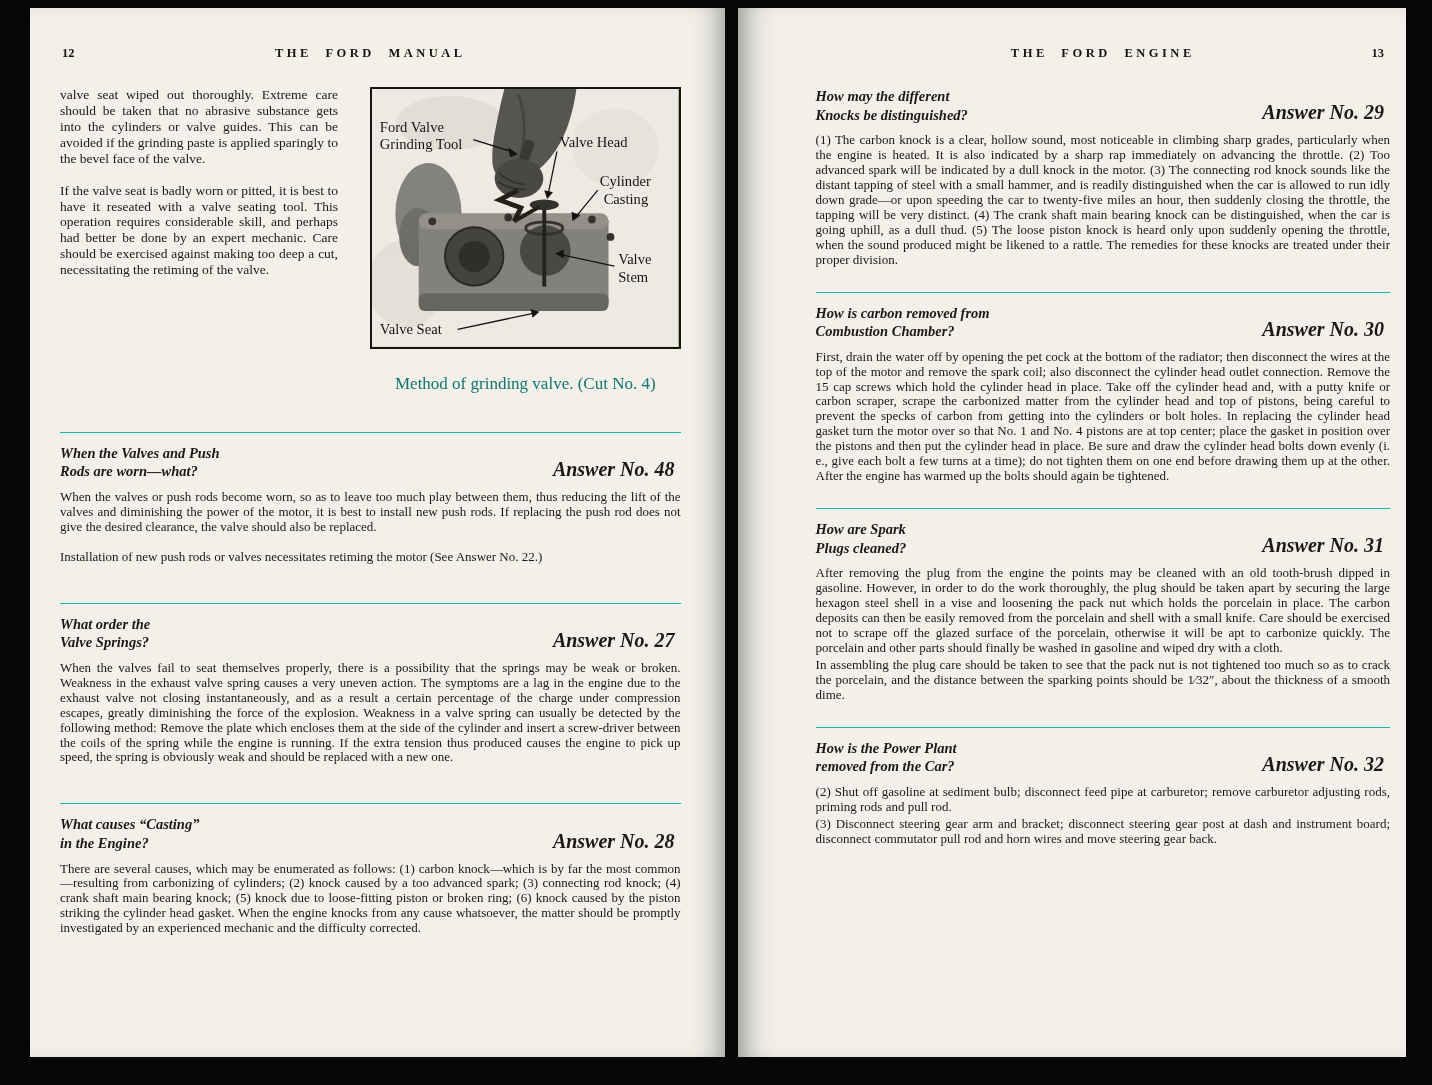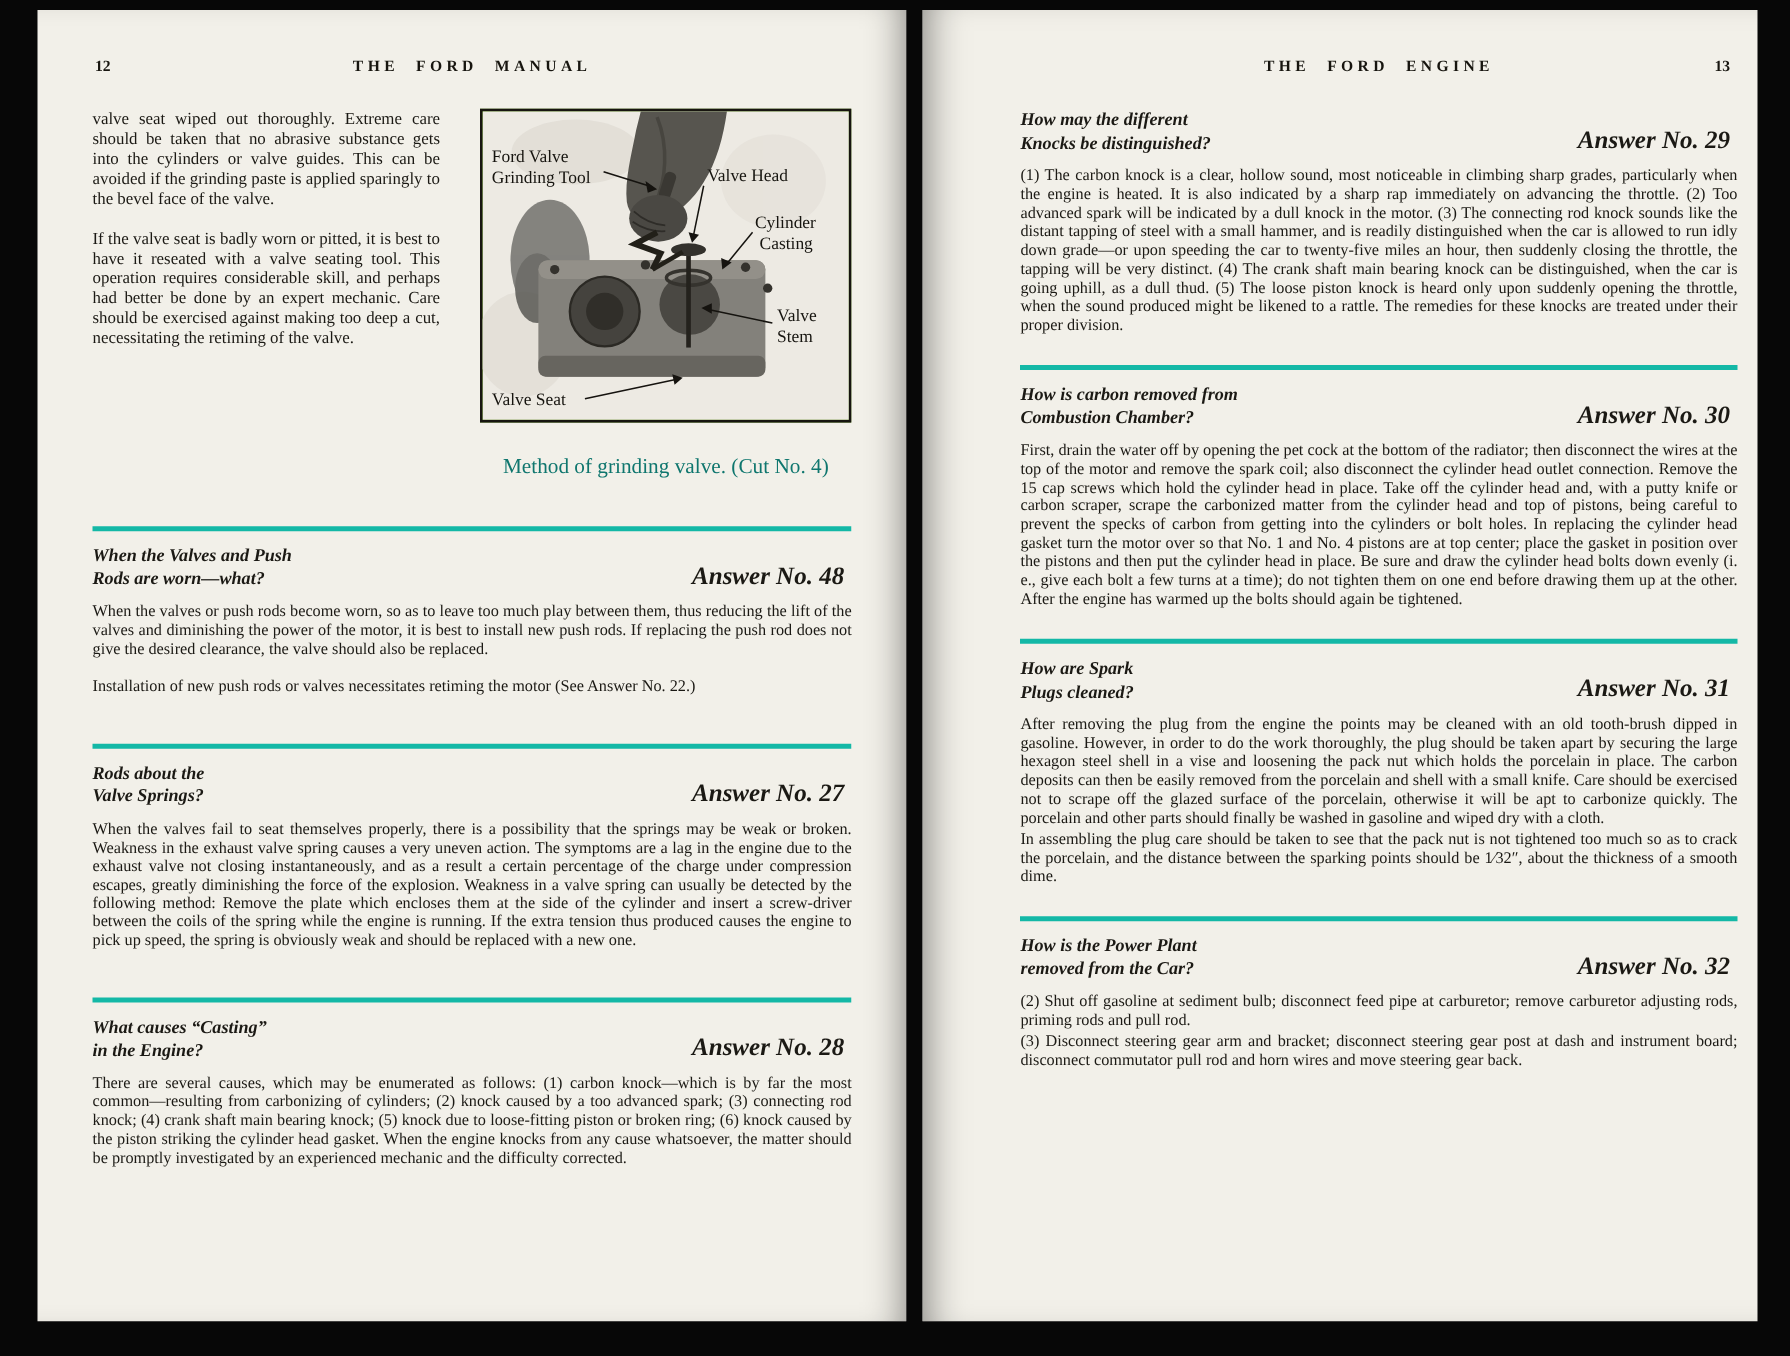--- a/index.html
+++ b/index.html
@@ -4,39 +4,39 @@
 <style>
   * { margin:0; padding:0; box-sizing:border-box; }
   html,body { width:1432px; height:1085px; overflow:hidden; }
   body {
     background:#070707;
     font-family:"Liberation Serif","DejaVu Serif",serif;
     color:#1b1914;
   }
   .spread { position:relative; width:1432px; height:1085px; display:flex; gap:13px; padding:8px 26px 28px 30px; }
   .page { background:#f2f0e9; height:1049px; position:relative; overflow:hidden; }
-  .page.left  { width:773px; padding:38px 44px 24px 44px; box-shadow:inset -22px 0 30px -20px rgba(0,0,0,.45); }
+  .page.left  { width:773px; padding:38px 44px 24px 30px; box-shadow:inset -22px 0 30px -20px rgba(0,0,0,.45); }
   .page.right { width:741px; padding:38px 16px 24px 78px; box-shadow:inset 24px 0 32px -22px rgba(0,0,0,.5); }
 
   .running-head { position:relative; text-align:center; font-weight:bold; font-size:12.5px; letter-spacing:3.5px; word-spacing:7px; margin-bottom:26px; color:#17150f; }
   .running-head .pn { position:absolute; top:0; font-size:12.5px; letter-spacing:0; }
   .page.left  .pn { left:2px; }
   .page.right .pn { right:6px; }
 
   .top-region { display:flex; gap:32px; margin-bottom:4px; }
   .intro-col { width:278px; flex:none; }
   .intro-col p { font-size:13.5px; line-height:1.18; text-align:justify; margin-bottom:16px; }
 
   .figure-wrap { flex:1; }
   .figure-box { border:2px solid #17150f; background:#4d7c0f; }
   .figure-box svg { display:block; width:100%; height:auto; }
   .fig-caption { text-align:center; font-size:17px; margin-top:25px; color:#0f766e; }
 
   .qa { margin-top:38px; }
-  .qa.ruled { border-top:4px solid #14b8a6; padding-top:11px; }
+  .qa.ruled { border-top:1px solid #14b8a6; padding-top:11px; }
   .page.right .qa { margin-top:24px; }
   .page.right .qa.first { margin-top:14px; }
   .qa-head { display:flex; justify-content:space-between; align-items:flex-end; margin-bottom:9px; }
   .q   { font-style:italic; font-weight:bold; font-size:14.5px; line-height:1.28; }
   .ans { font-style:italic; font-weight:bold; font-size:20px; white-space:nowrap; padding-right:6px; }
   .qa p { font-size:13px; line-height:1.15; text-align:justify; margin-bottom:2px; }
   .qa p.spaced { margin-bottom:15px; }
 
   svg text { font-family:"Liberation Serif","DejaVu Serif",serif; font-size:15px; fill:#16140f; }
   .leader { stroke:#15130f; stroke-width:1.3; }
@@ -134,21 +134,21 @@
         </div>
         <div class="ans">Answer No. 48</div>
       </div>
       <p class="spaced">When the valves or push rods become worn, so as to leave too much play between them, thus reducing the lift of the valves and diminishing the power of the motor, it is best to install new push rods. If replacing the push rod does not give the desired clearance, the valve should also be replaced.</p>
       <p>Installation of new push rods or valves necessitates retiming the motor (See Answer No. 22.)</p>
     </section>
 
     <section class="qa ruled">
       <div class="qa-head">
         <div class="q">
-          <span>Rods about the</span><br>
+          <span>What order the</span><br>
           <span>Valve Springs?</span>
         </div>
         <div class="ans">Answer No. 27</div>
       </div>
       <p>When the valves fail to seat themselves properly, there is a possibility that the springs may be weak or broken. Weakness in the exhaust valve spring causes a very uneven action. The symptoms are a lag in the engine due to the exhaust valve not closing instantaneously, and as a result a certain percentage of the charge under compression escapes, greatly diminishing the force of the explosion. Weakness in a valve spring can usually be detected by the following method: Remove the plate which encloses them at the side of the cylinder and insert a screw-driver between the coils of the spring while the engine is running. If the extra tension thus produced causes the engine to pick up speed, the spring is obviously weak and should be replaced with a new one.</p>
     </section>
 
     <section class="qa ruled">
       <div class="qa-head">
         <div class="q">

